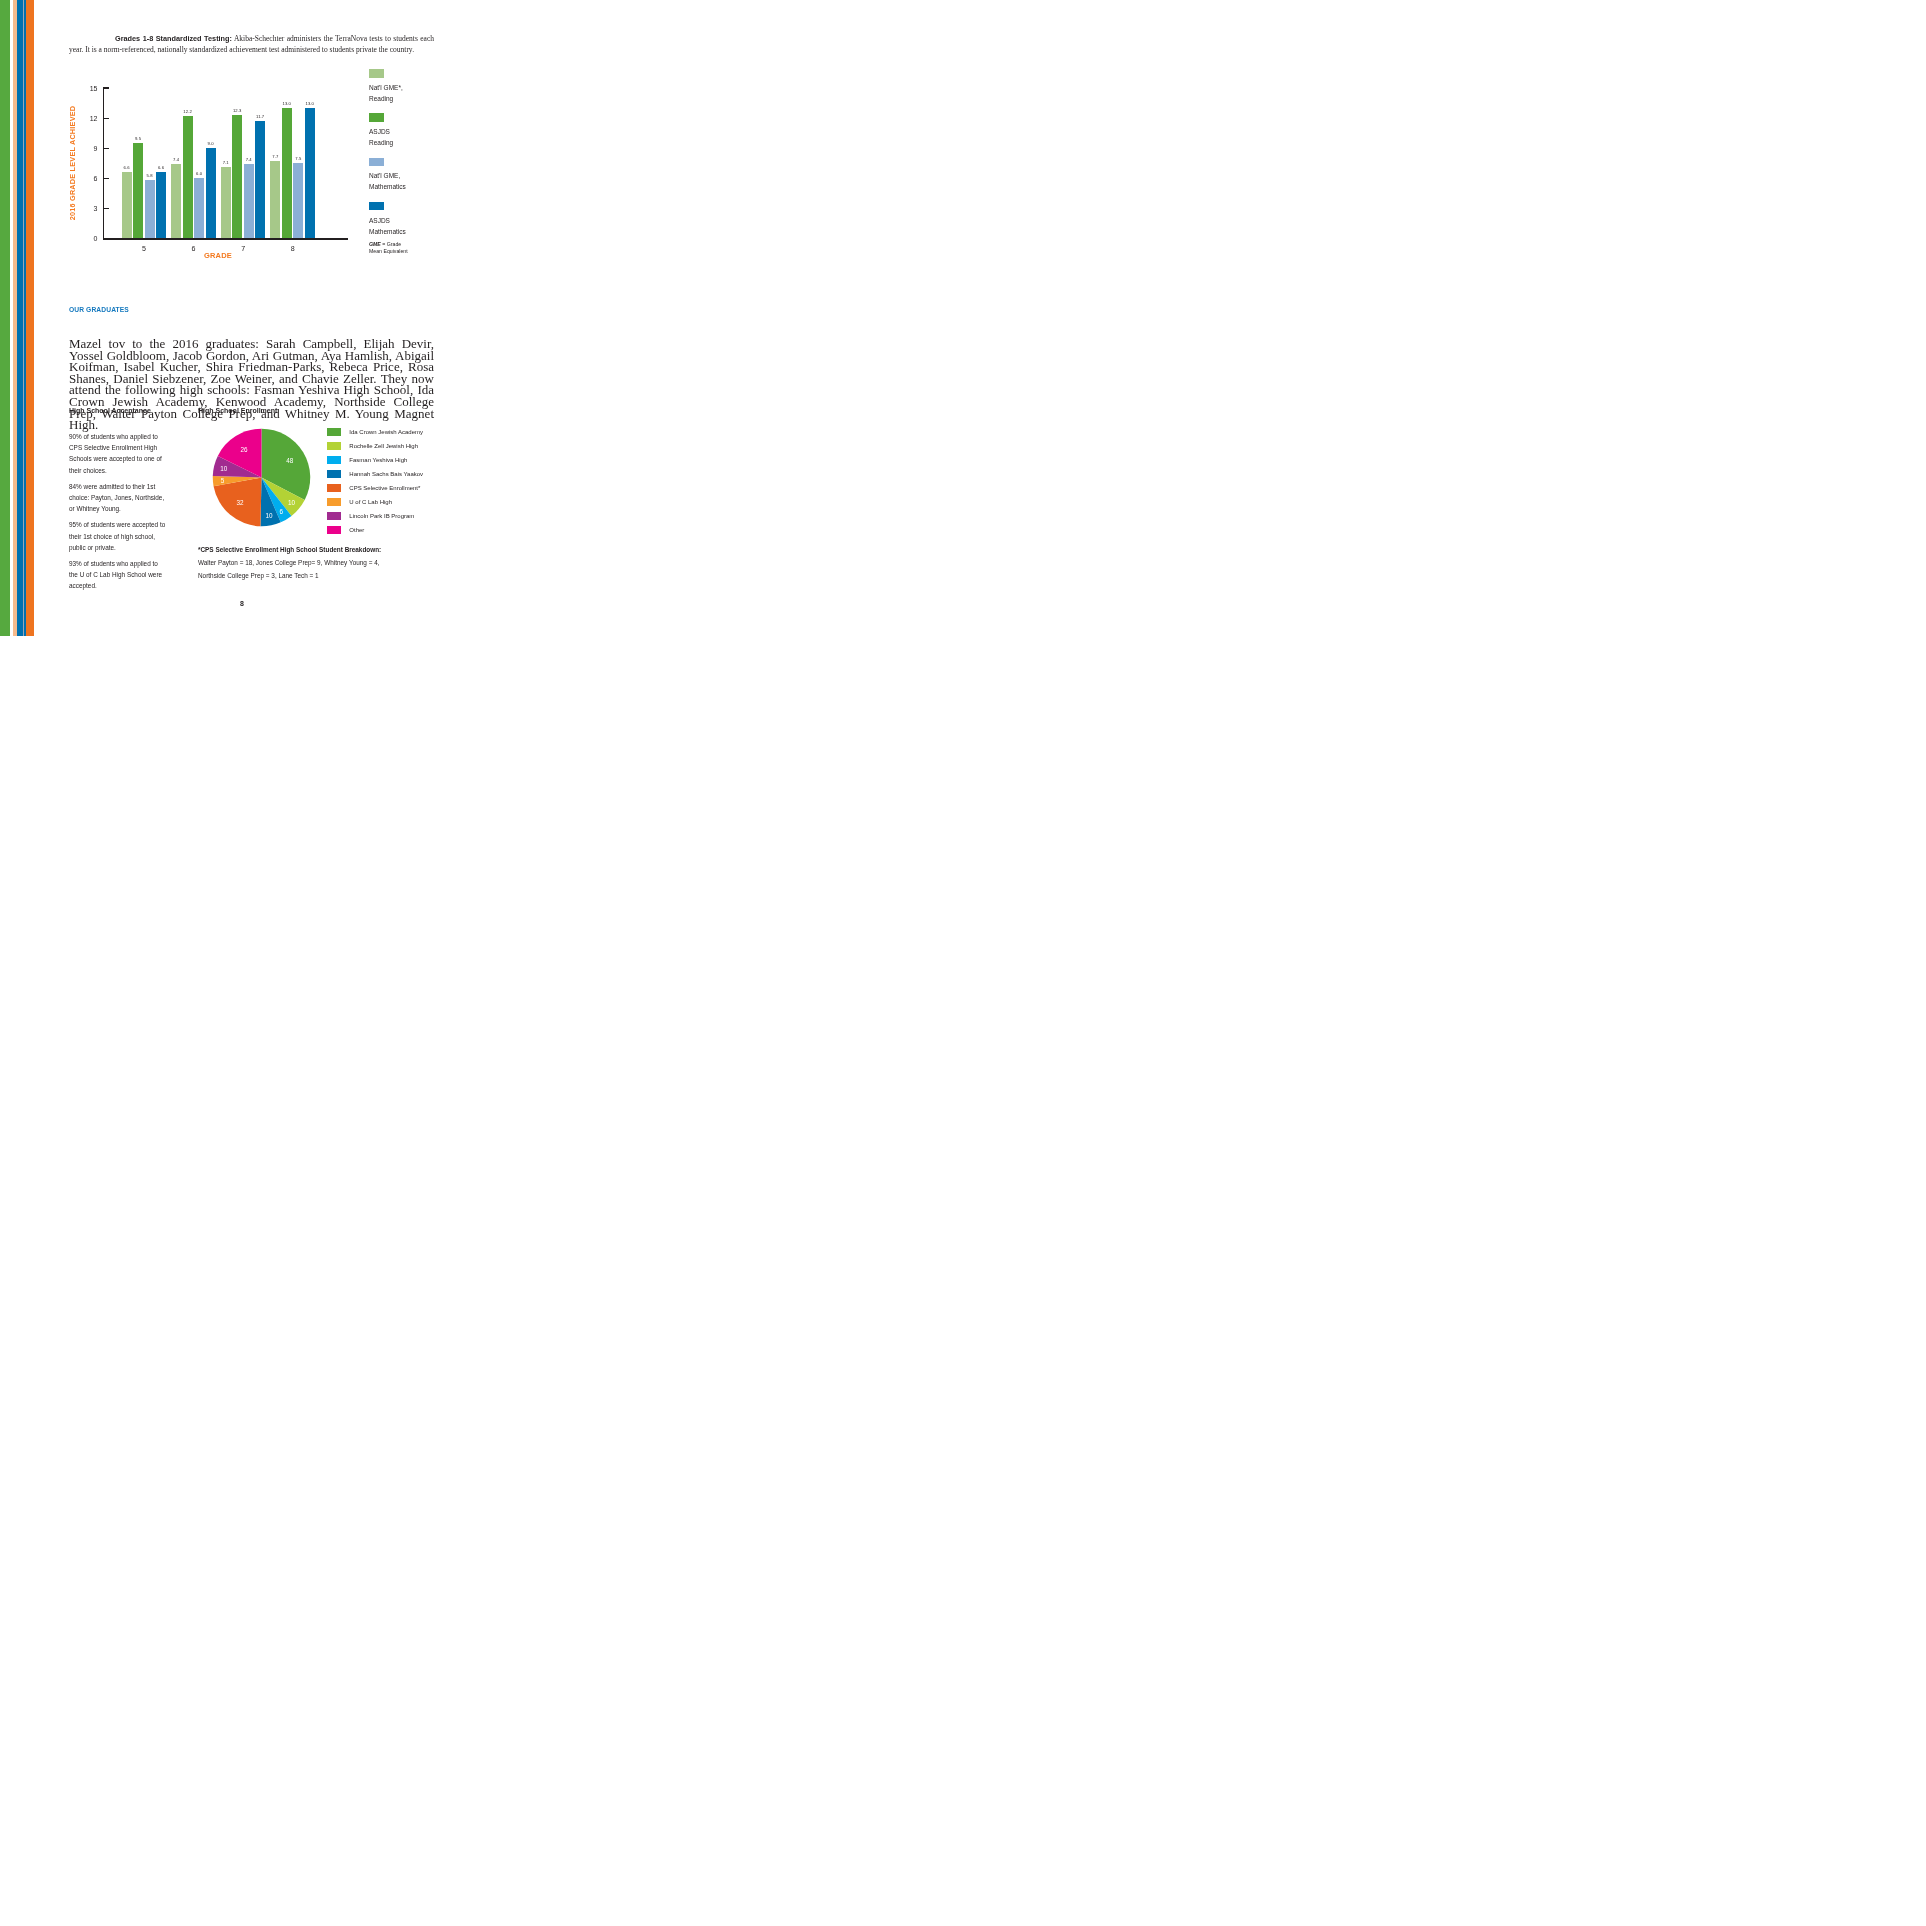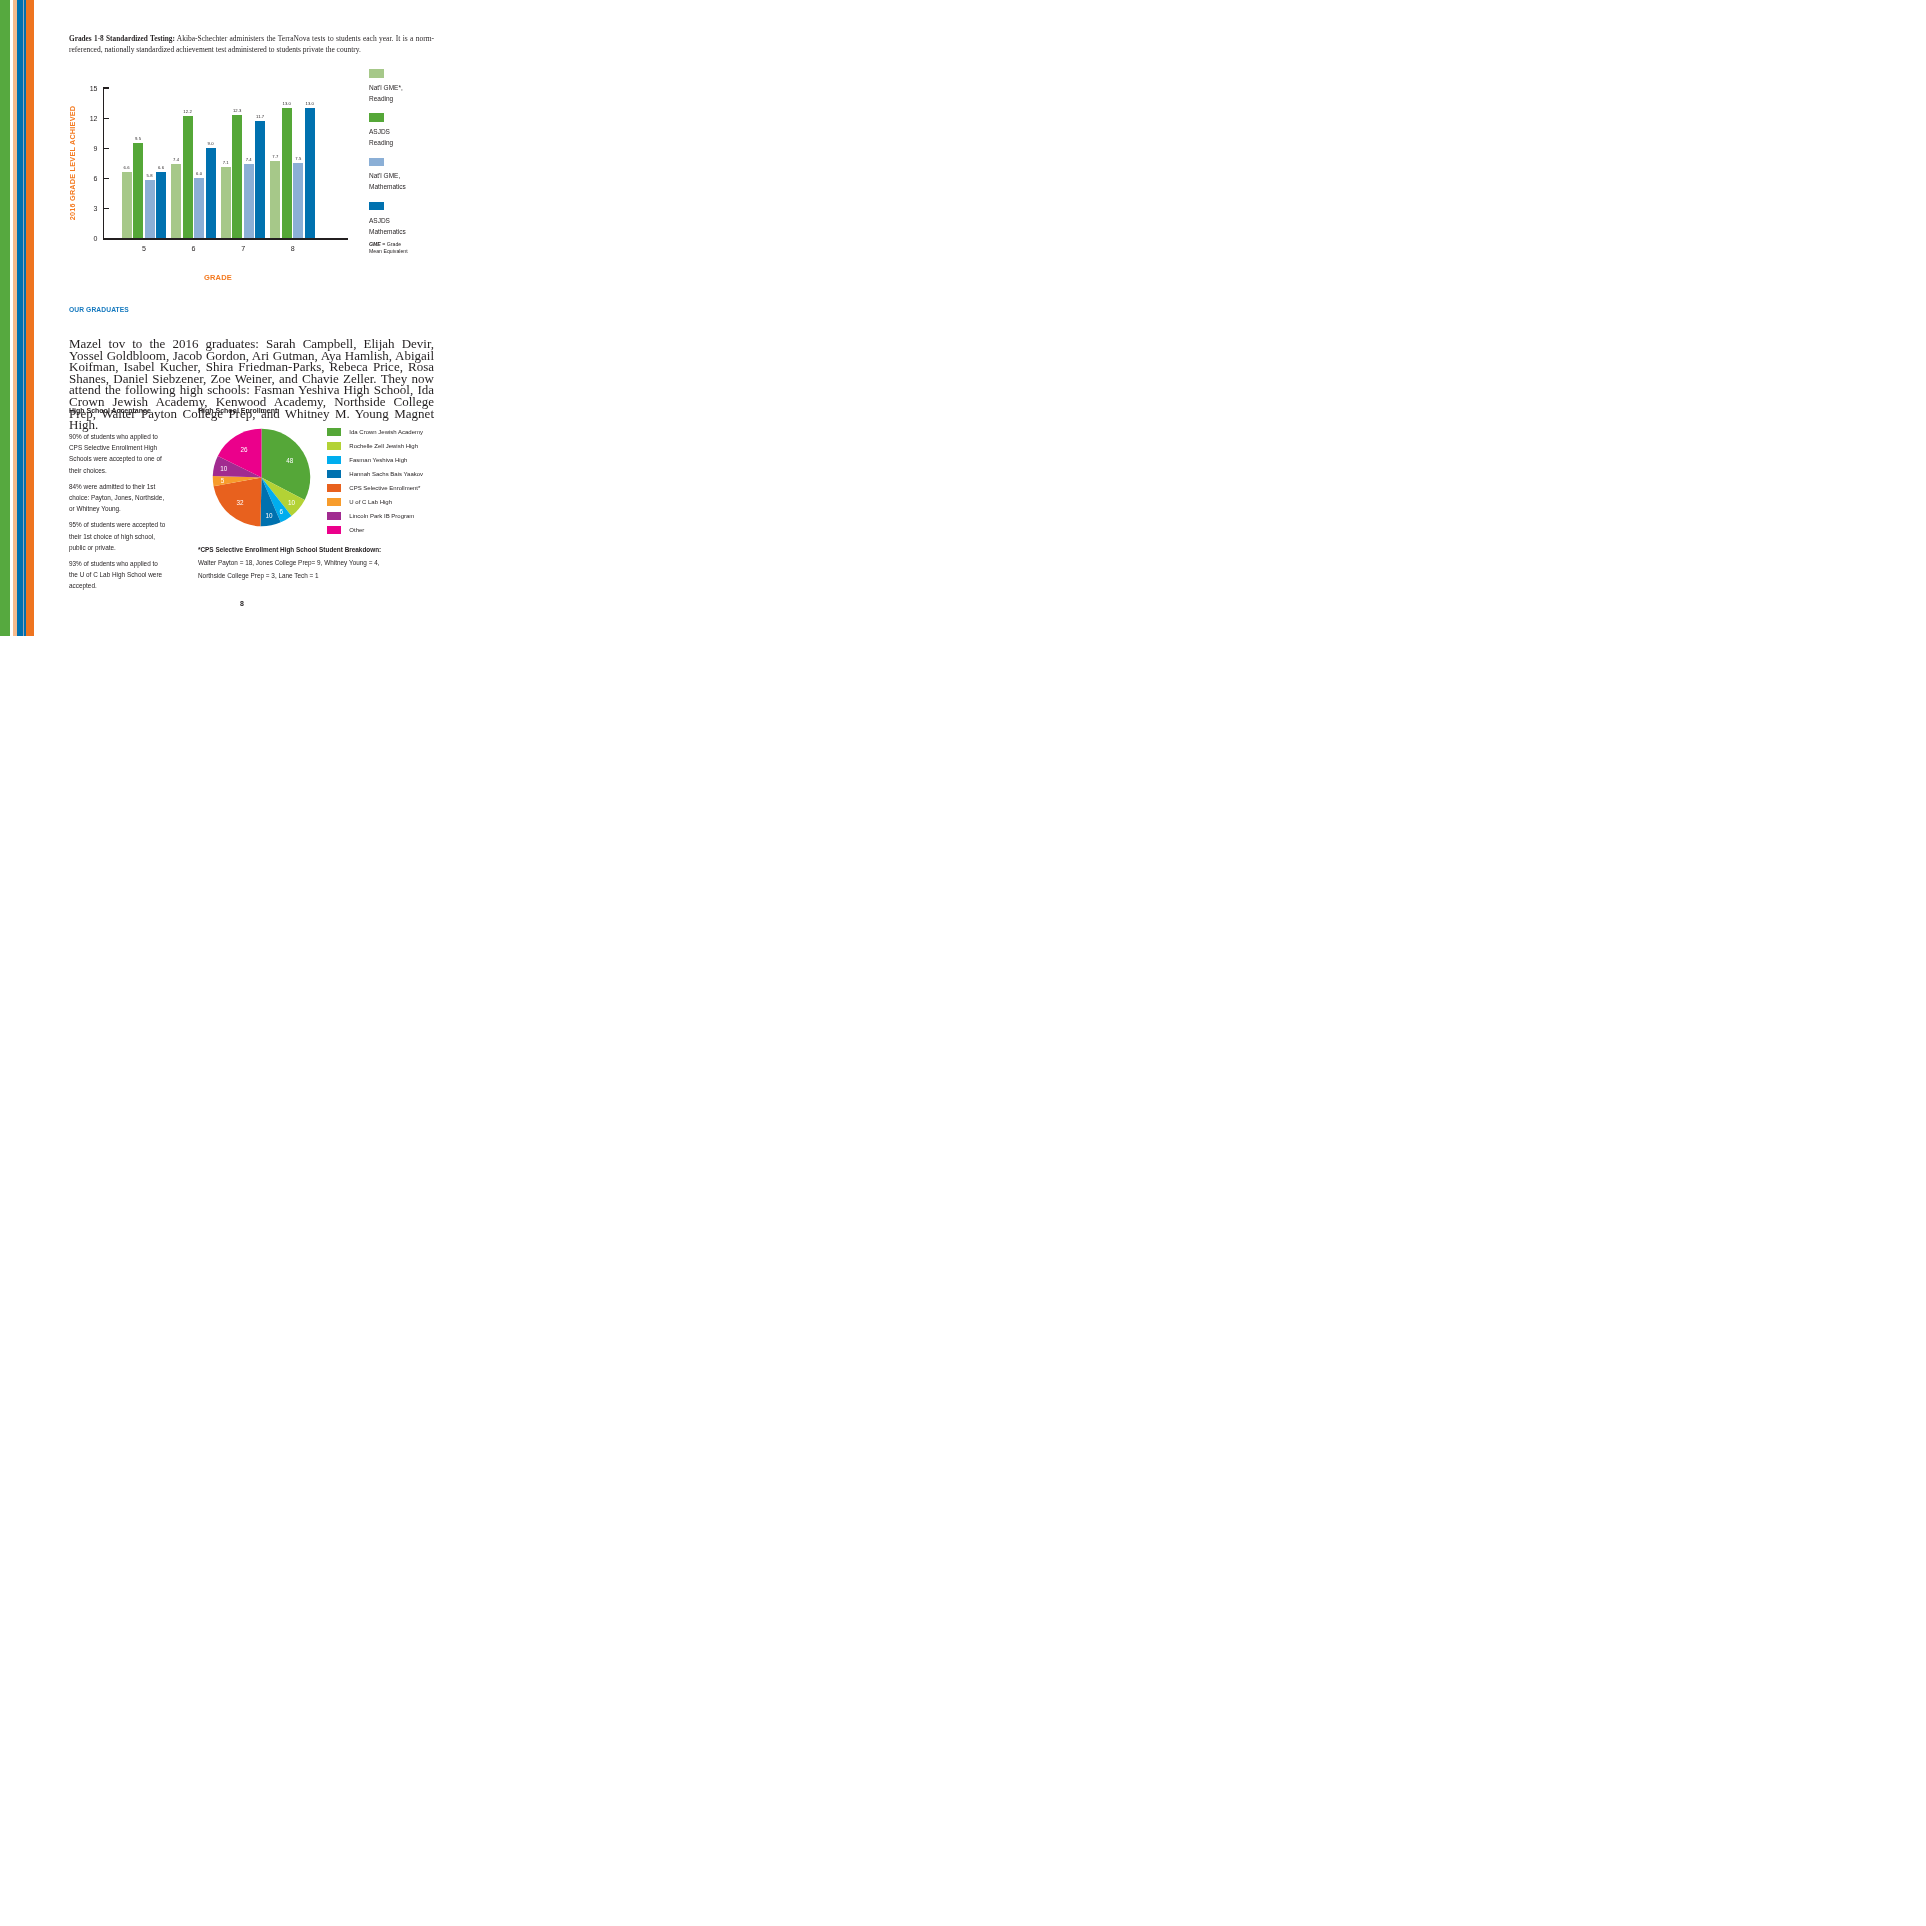--- a/index.html
+++ b/index.html
@@ -9,40 +9,40 @@
   }
   .stripe { position:absolute; top:0; bottom:0; }
   #stripe-green  { left:0;    width:9.6px; background:#56A93F; }
   #stripe-peach  { left:13px; width:3.5px;  background:#F5BA8C; }
   #stripe-blue   { left:16.6px; width:9.6px; background:#0070AF; }
   #stripe-blue-line { left:23px; width:0.4px; background:#98A7B5; }
   #stripe-orange { left:26px; width:8px; background:#EE7420; }
 
   #intro { position:absolute; left:69px; top:25.4px; width:365px;
     font-family:"Liberation Serif", serif; font-size:7.5px; line-height:11.6px; text-align:justify; }
-  #intro .lead { font-family:Liberation Serif, serif; font-weight:bold; font-size:7.3px; }
+  #intro .lead { font-family:Liberation Sans, sans-serif; font-weight:bold; font-size:7.3px;margin-left:46px; }
 
   
   #y-axis-title { position:absolute; left:72px; top:163px; width:0; height:0; }
   #y-axis-title span { position:absolute; transform:translate(-50%,-50%) rotate(-90deg);
     white-space:nowrap; color:#F47A20; font-weight:bold; font-size:7.3px; letter-spacing:0.2px; }
 
   #bar-plot { position:absolute; left:103px; top:88px; width:244px; height:150px; }
   #bar-plot .axis-y { position:absolute; left:0; top:0; width:1.2px; height:100%; background:#231F20; }
   #bar-plot .axis-x { position:absolute; left:0; right:-0.8px; bottom:-2.3px; height:1.9px; background:#231F20; }
   .tick-dash { position:absolute; left:0; width:6.2px; height:1.2px; background:#231F20; }
   .tick-label { position:absolute; left:-24px; width:18.5px; text-align:right;
     transform:translateY(-50%); font-size:7px; }
   .groups { position:absolute; left:18.5px; top:0; bottom:0; display:flex; gap:4.6px; align-items:flex-end; }
   .bar-group { position:relative; display:flex; gap:1.5px; align-items:flex-end; width:45px; }
   .bar { position:relative; width:10px; }
   .bar .val { position:absolute; bottom:calc(100% + 1.9px); left:50%; transform:translateX(-50%);
     font-size:4.2px; letter-spacing:0.1px; white-space:nowrap; }
   .bar-group .xcat { position:absolute; top:calc(100% + 7px); width:100%; text-align:center; font-size:7.1px; }
-  #grade-label { position:absolute; left:218px; top:273px; transform:translateX(-50%);
+  #grade-label { position:absolute; left:218px; top:251px; transform:translateX(-50%);
     color:#F47A20; font-weight:bold; font-size:7.5px; letter-spacing:0.2px; }
 
   #chart-legend { position:absolute; left:369px; top:69px; width:65px; }
   .cl-item { margin-bottom:9.2px; }
   .cl-swatch { width:14.6px; height:8.5px; margin-bottom:4.2px; }
   .cl-line { font-size:6.5px; line-height:11.2px; }
   #gme-note { position:absolute; left:369px; top:241px; width:45px; font-size:5.2px; line-height:7.3px; }
   #gme-note b { font-style:italic; }
 
   

